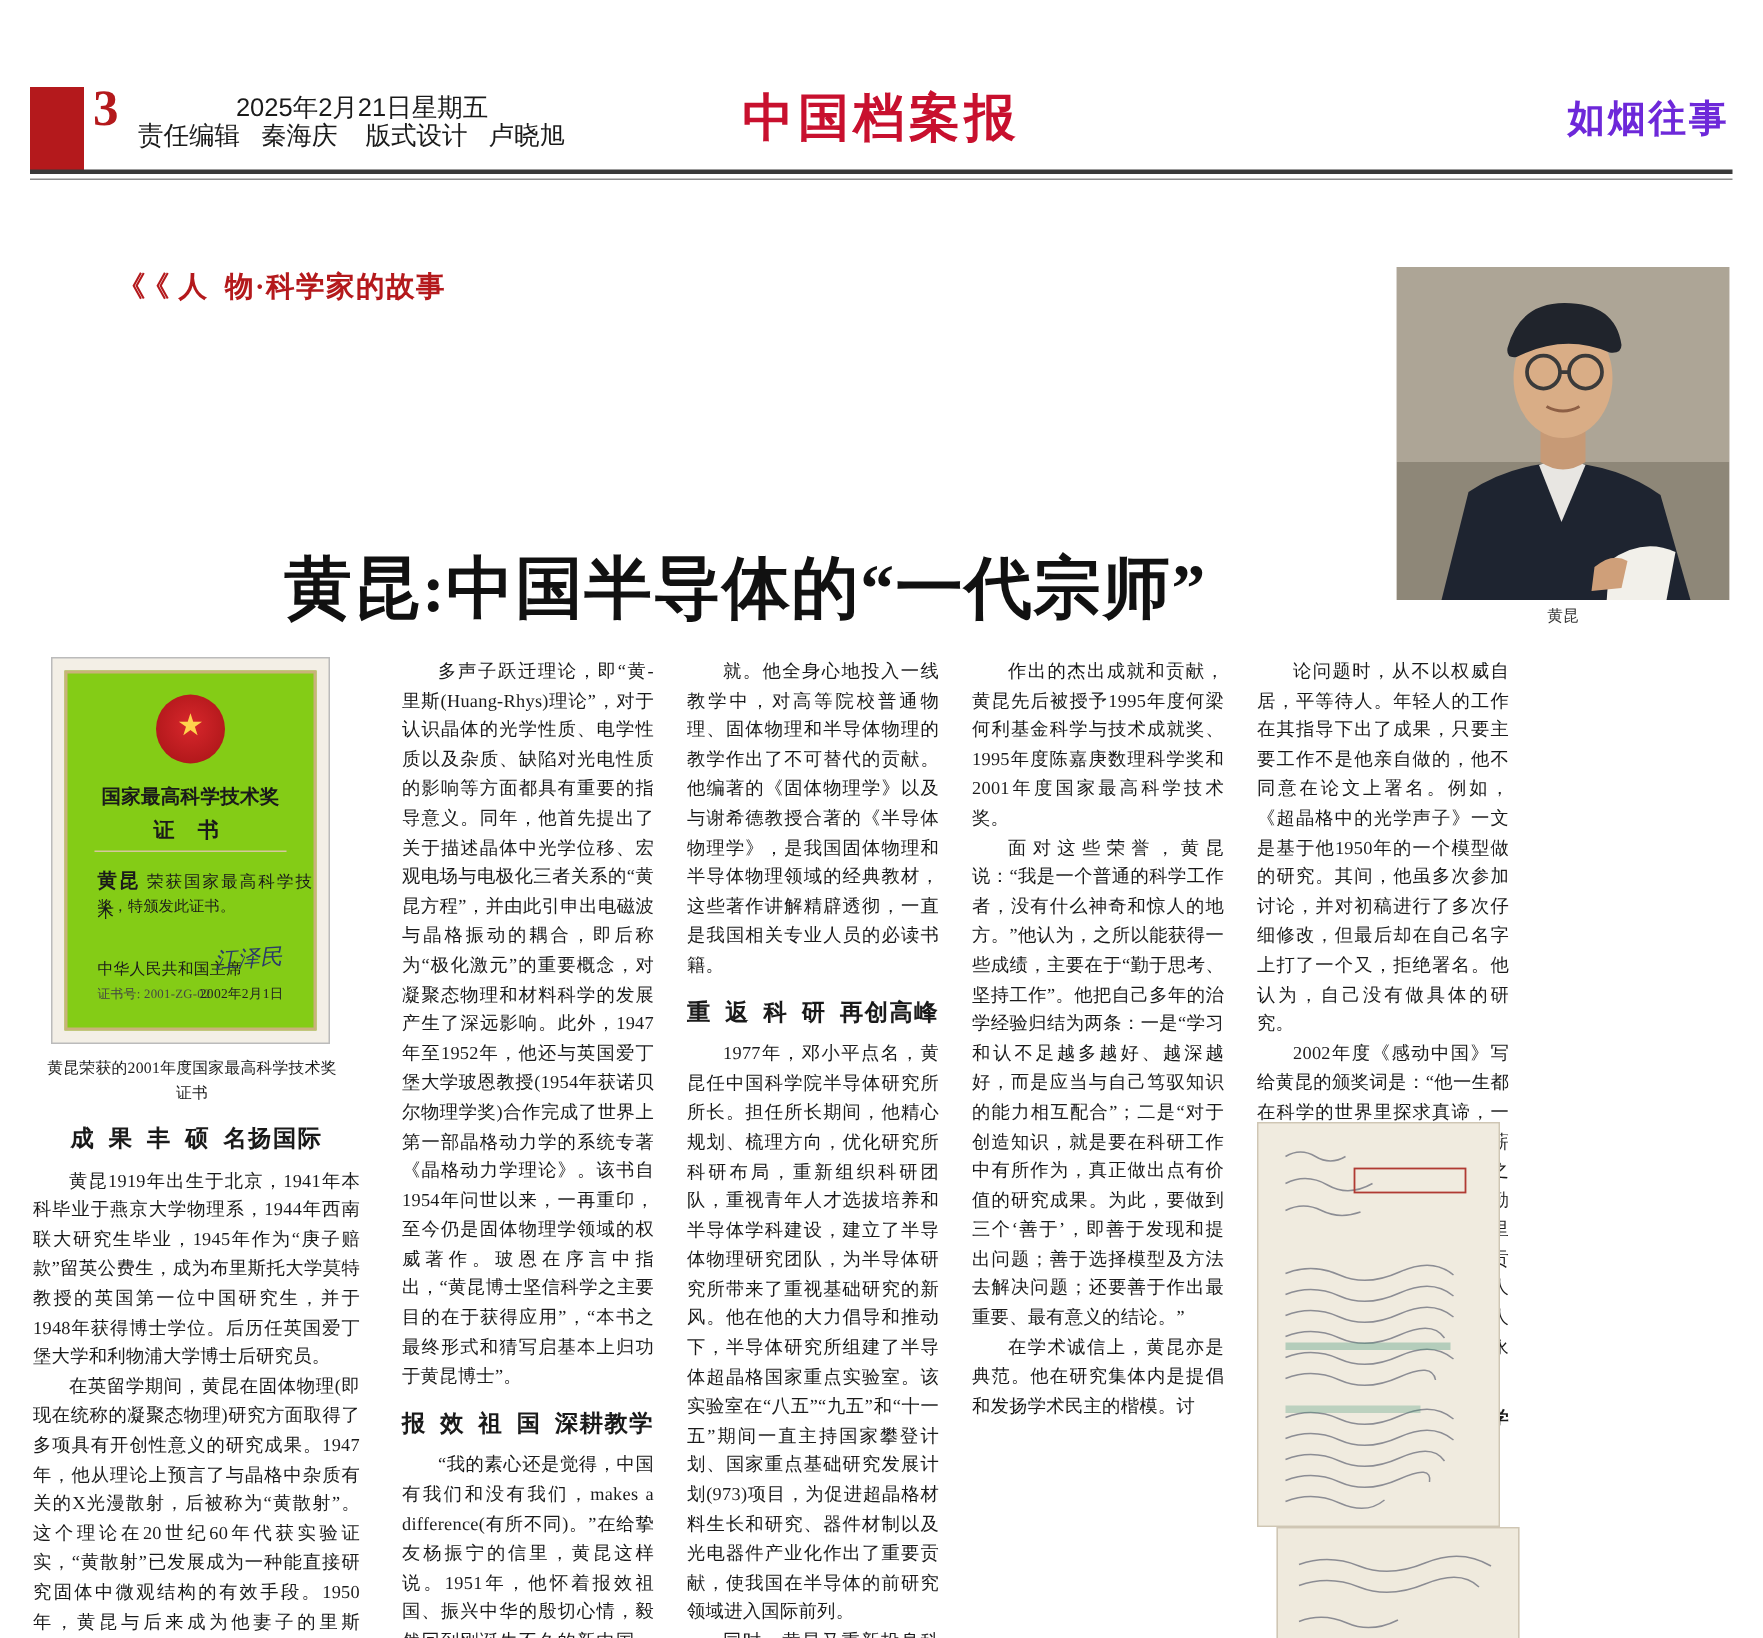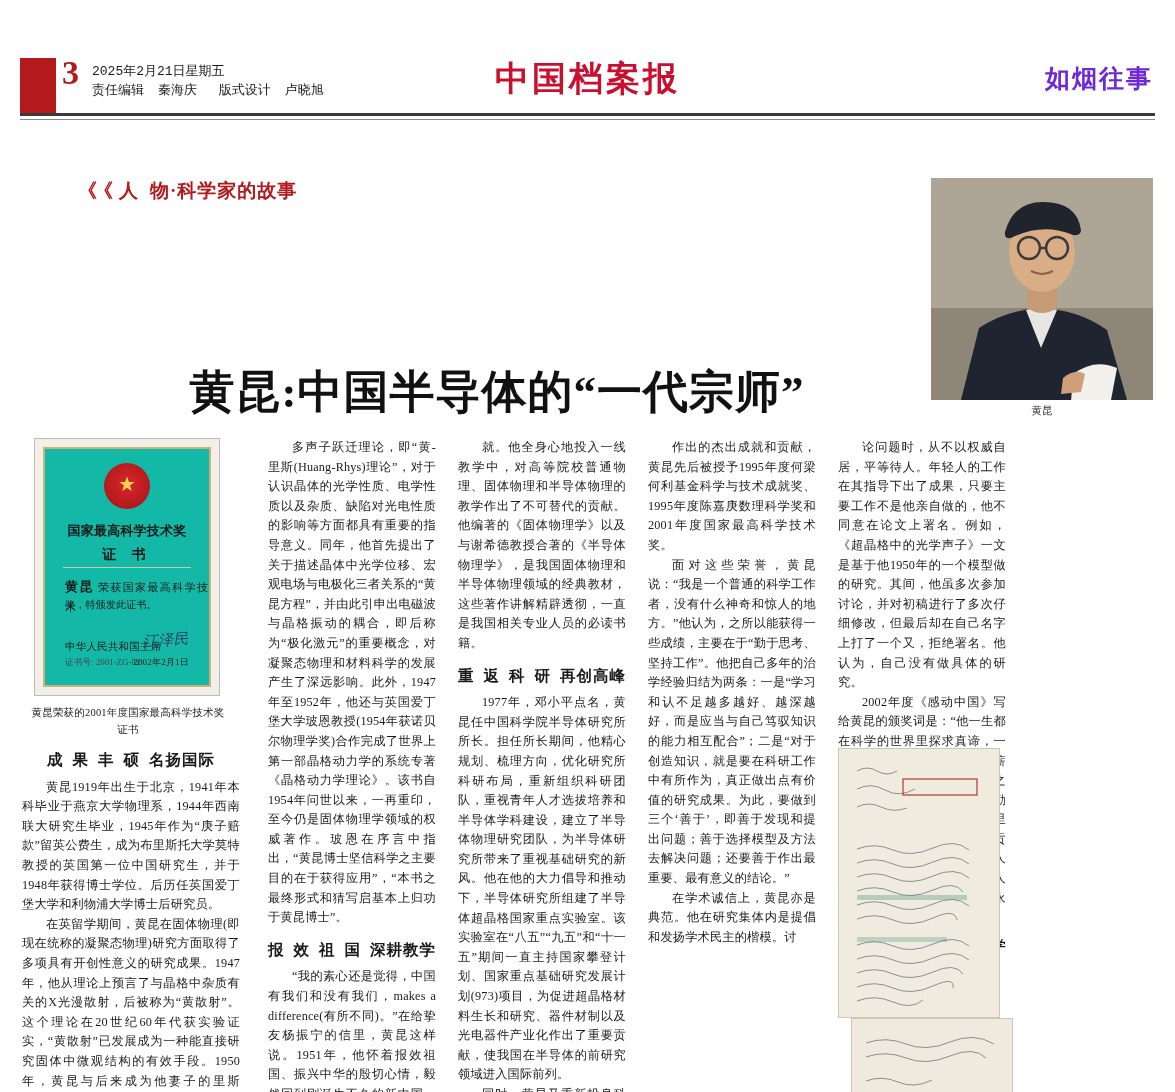--- a/index.html
+++ b/index.html
@@ -43,24 +43,25 @@
     font-size: 34px;
     font-weight: bold;
     color: #b4191c;
     font-family: "Liberation Serif", serif;
     line-height: 1;
   }
   .masthead-meta {
     position: absolute;
     left: 92px;
     top: 62px;
-    font-size: 13px;
+    font-size: 17px;
     line-height: 19px;
     color: #1a1a1a;
-    font-family: Liberation Mono, monospace;
+    font-family: Liberation Sans, sans-serif;
+    text-align: center;
   }
   .masthead-meta .row2 span { margin-right: 14px; }
   .paper-title {
     position: absolute;
     left: 0;
     right: 0;
     top: 56px;
     text-align: center;
     font-size: 34px;
     font-weight: bold;
@@ -224,21 +225,21 @@
     margin: 0 auto 0 12px;
     border: 1px solid #bbb;
     background: #f3efe6;
     position: relative;
     box-sizing: border-box;
   }
   .cert-inner {
     position: absolute;
     left: 8px; top: 8px; right: 8px; bottom: 8px;
     border: 2px solid #c9b27a;
-    background: #14b8a6;
+    background: #84cc16;
   }
   .cert-emblem {
     position: absolute;
     left: 50%;
     transform: translateX(-50%);
     top: 14px;
     width: 46px; height: 46px;
     border-radius: 50%;
     background: radial-gradient(circle at 50% 45%, #d8272c 0%, #b4191c 70%, #8f1214 100%);
   }

